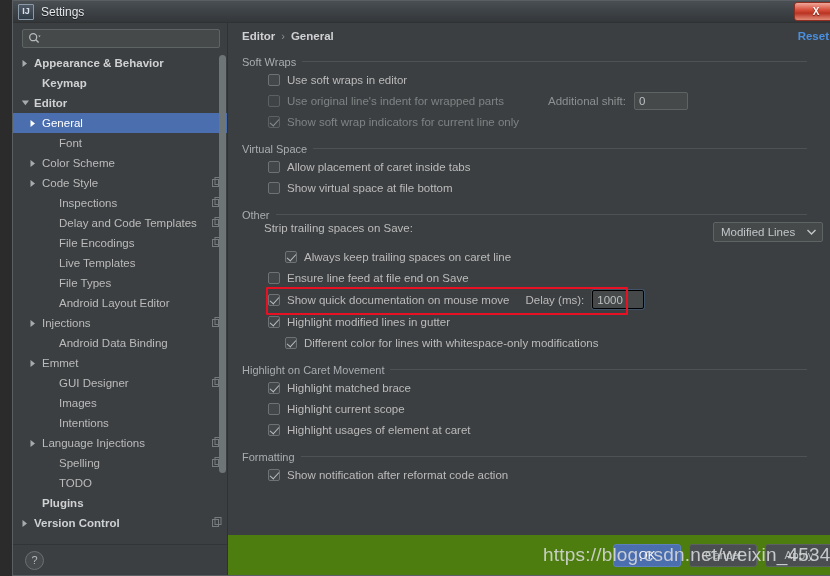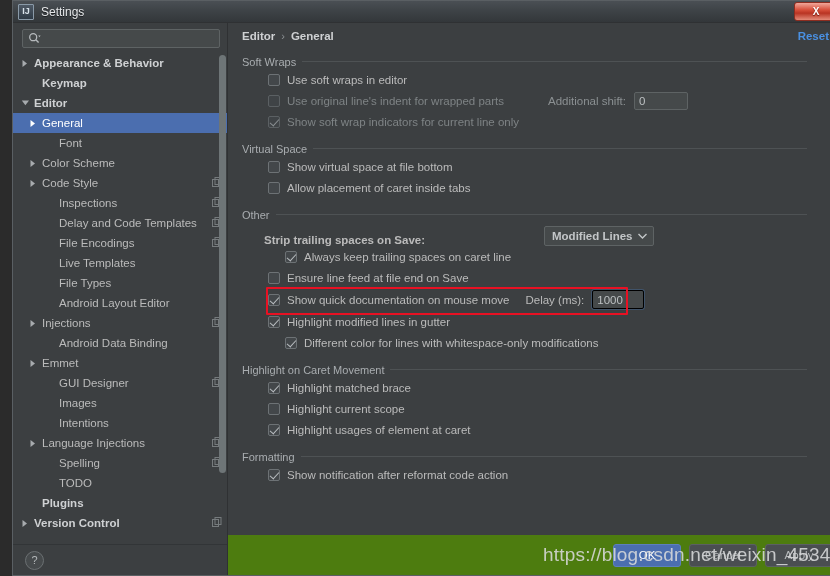--- a/index.html
+++ b/index.html
@@ -321,24 +321,23 @@
     box-sizing: border-box;
     cursor: pointer;
   }
   .combo-text {
     font-size: 11.5px;
     color: #c3c6c8;
     font-family: "Liberation Sans", sans-serif;
   }
   .strip-row {
     display: flex;
-    align-items: flex-end;
+    align-items: flex-start;
     height: 24px;
     padding-left: 22px;
-    font-weight: bold;
   }
   .strip-row .spacer { flex: 1; }
   .red-box {
     position: absolute;
     border: 2px solid #e81123;
     border-radius: 1px;
     pointer-events: none;
     z-index: 6;
   }
   .right-scrollbar {
@@ -641,38 +640,38 @@
         </div>
 
         <div class="group" style="margin-top:9px">
           <div class="group-title">
             <span>Virtual Space</span>
             <span class="rule"></span>
           </div>
 
           <div class="opt-row indent1">
             <span class="cb"></span>
+            <span class="opt-label">Allow placement of caret inside tabs</span>
+          </div>
+          <div class="opt-row indent1">
+            <span class="cb"></span>
             <span class="opt-label">Show virtual space at file bottom</span>
-          </div>
-          <div class="opt-row indent1">
-            <span class="cb"></span>
-            <span class="opt-label">Allow placement of caret inside tabs</span>
           </div>
         </div>
 
         <div class="group" style="margin-top:9px">
           <div class="group-title">
             <span>Other</span>
             <span class="rule"></span>
           </div>
 
           <div class="strip-row">
             <span class="field-label">Strip trailing spaces on Save:</span>
             <span class="spacer"></span>
-            <div class="combo" style="width:110px;margin-right:169px">
+            <div class="combo" style="width:110px;">
               <span class="combo-text">Modified Lines</span>
               <svg width="9" height="6" viewBox="0 0 9 6">
                 <path d="M0.5 1 L4.5 5 L8.5 1" fill="none" stroke="#c3c6c8" stroke-width="1.4"></path>
               </svg>
             </div>
           </div>
 
           <div class="opt-row indent2">
             <span class="cb checked"></span>
             <span class="opt-label">Always keep trailing spaces on caret line</span>

